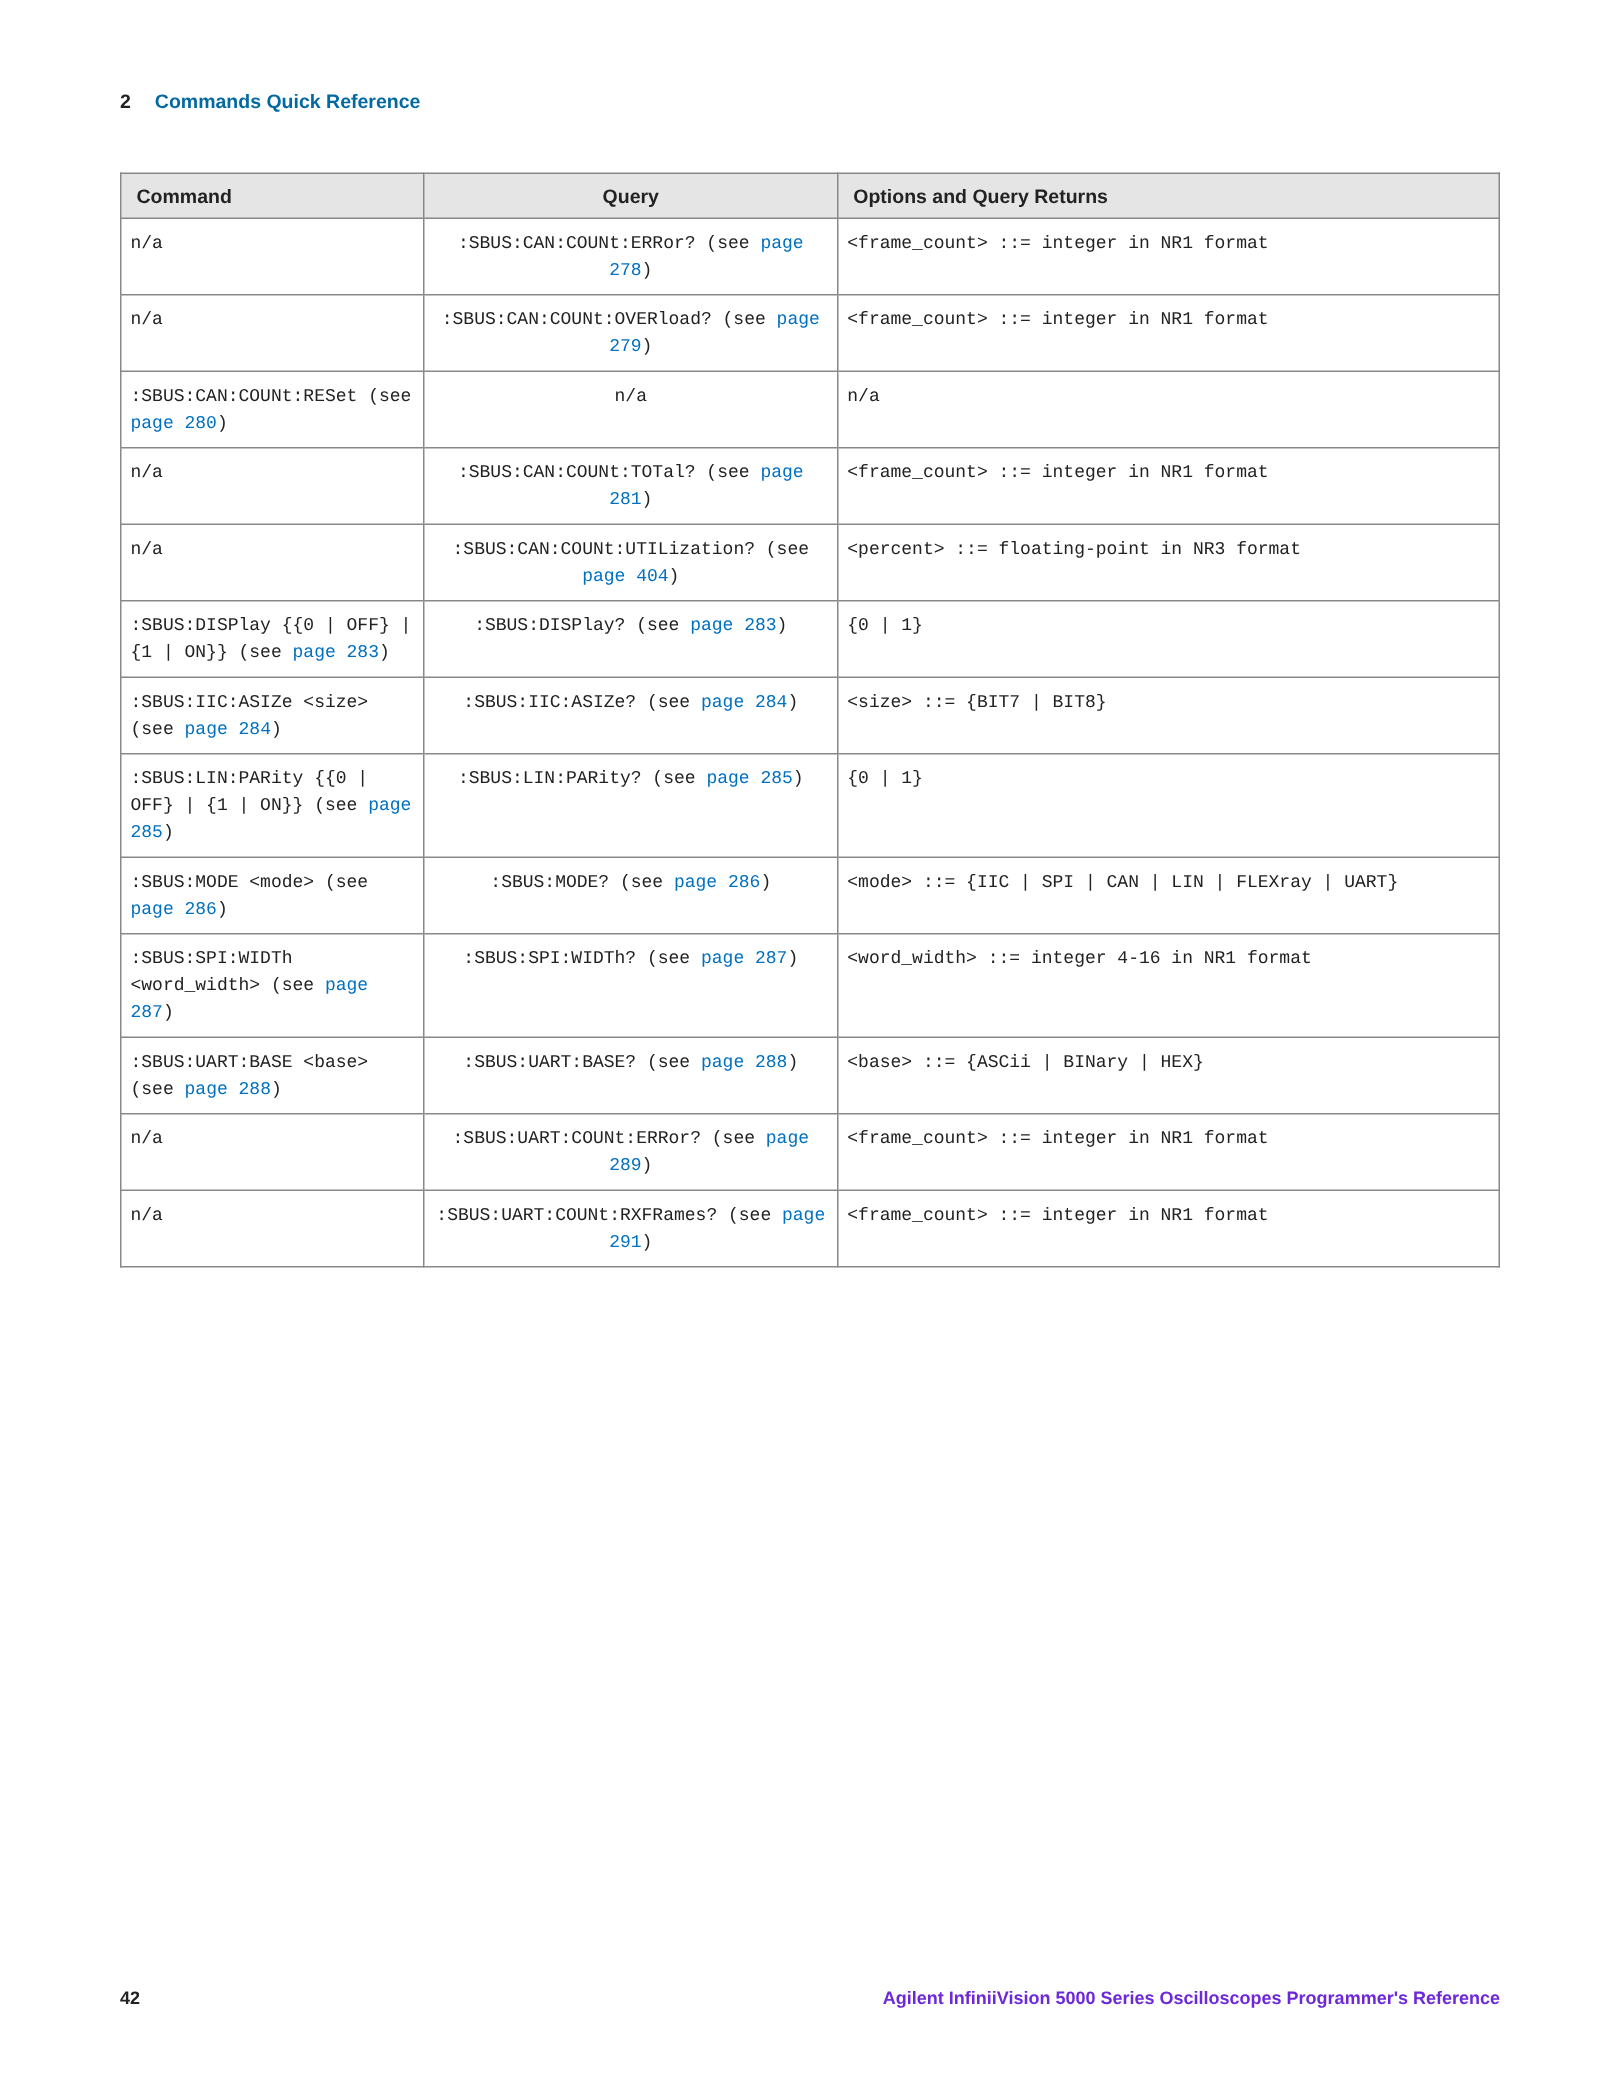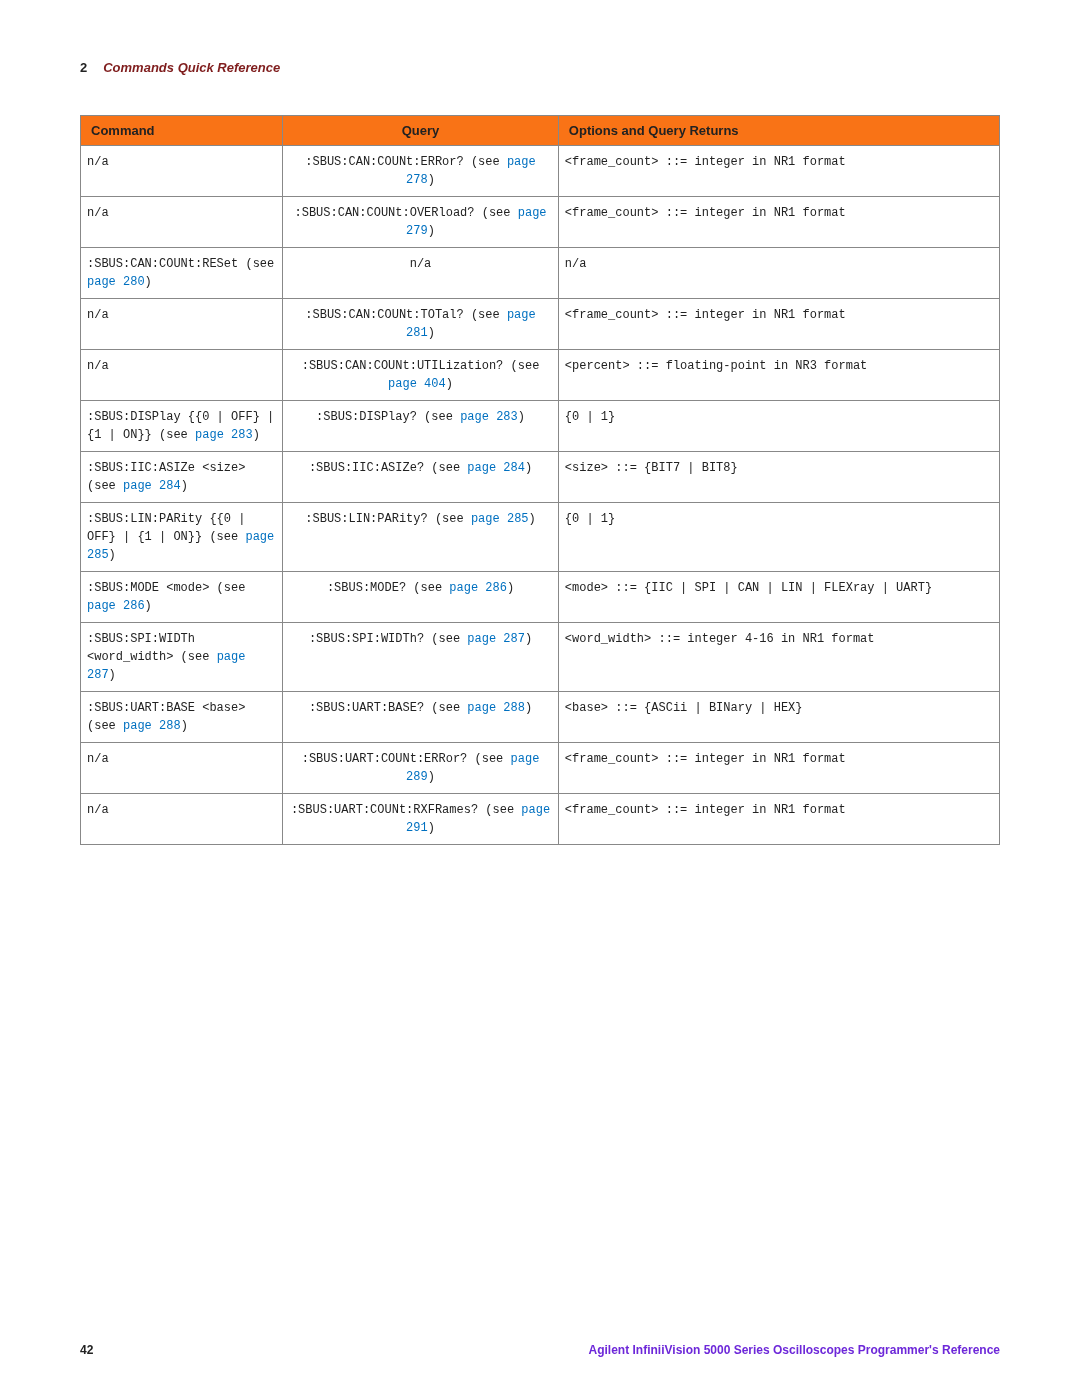--- a/index.html
+++ b/index.html
@@ -22,37 +22,36 @@
     }
     .page-number {
       font-size: 13px;
       font-weight: bold;
       color: #222;
       margin-right: 16px;
     }
     .chapter-title {
       font-size: 13px;
       font-weight: bold;
-      color: #7f1d1d;
-      font-style: italic;
+      color: #0369a1;
     }
     .table-caption {
       margin-bottom: 8px;
       font-size: 13.5px;
     }
     .table-caption .table-label {
       font-weight: bold;
     }
     table {
       width: 100%;
       border-collapse: collapse;
       font-size: 12.5px;
     }
     table thead tr th {
-      background: #f97316;
+      background: #e5e5e5;
       border: 1px solid #888;
       padding: 7px 10px;
       text-align: left;
       font-weight: bold;
       font-size: 13px;
     }
     table tbody tr td {
       border: 1px solid #888;
       padding: 7px 6px;
       vertical-align: top;
@@ -69,21 +68,21 @@
     }
     td.opts-col, th.opts-col {
       width: 48%;
     }
     .link {
       color: #0070c0;
       text-decoration: none;
     }
     .page-footer {
       position: absolute;
-      bottom: 40px;
+      bottom: 58px;
       left: 80px;
       right: 80px;
       display: flex;
       justify-content: space-between;
       align-items: center;
       font-size: 12px;
     }
     .footer-page-num {
       font-weight: bold;
       color: #222;

